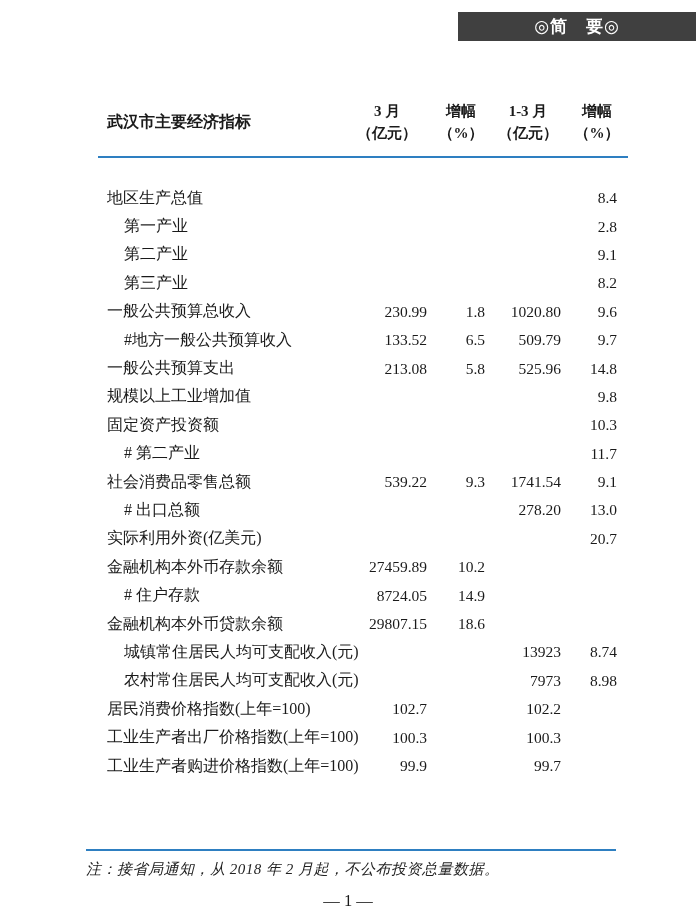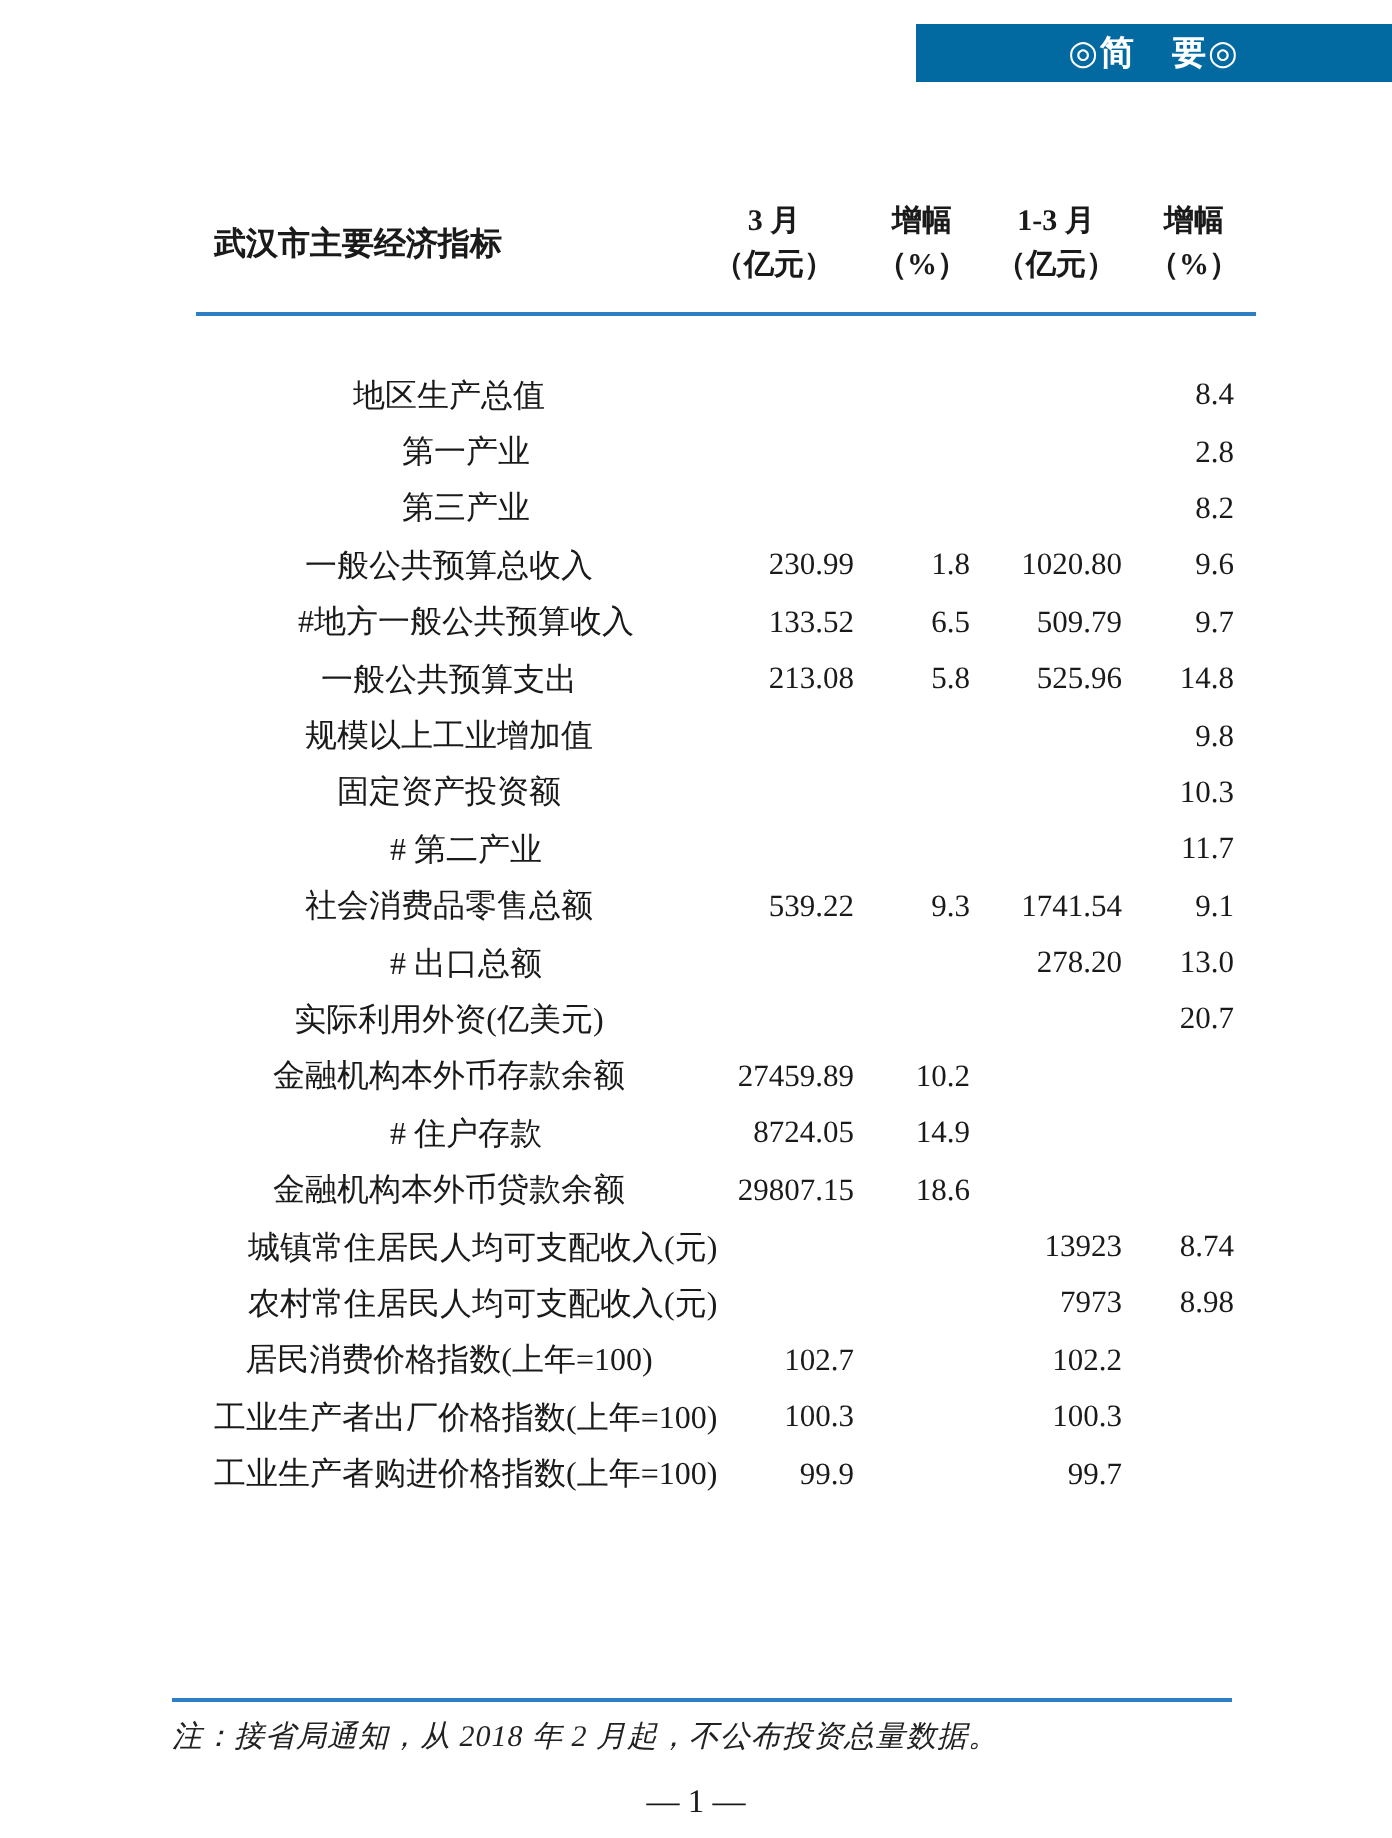--- a/index.html
+++ b/index.html
@@ -49,21 +49,21 @@
   }
   th.num-head .hl{line-height:22px;}
   tbody td{
     height:28.4px;
     padding:0;
     font-size:16px;
     white-space:nowrap;
     overflow:visible;
   }
   tr.spacer td{height:26px;}
-  td.label{text-align:center;padding-left:9px;}
+  td.label{text-align:left;padding-left:9px;}
   td.label.ind1{padding-left:26px;}
   td.num{
     text-align:right;
     font-size:15.5px;
     font-family:"Liberation Serif","DejaVu Serif",serif;
   }
   td.num.c1{padding-right:5px;}
   td.num.c2{padding-right:5px;}
   td.num.c3{padding-right:5px;}
   td.num.c4{padding-right:11px;}
@@ -84,21 +84,21 @@
     text-align:center;
     font-size:16.5px;
     color:#1a1a1a;
   }
 </style>
 </head>
 <body>
 
 <div class="page">
 
-  <div class="banner" style="background: #0369a1; color: rgb(255, 255, 255);">
+  <div class="banner" style="background: #404040; color: rgb(255, 255, 255);">
     <span>◎简　要◎</span>
   </div>
 
   <div class="table-area">
     <table>
       <colgroup>
         <col class="c-label">
           <col class="c-v1">
           <col class="c-v2">
           <col class="c-v3">
@@ -138,20 +138,27 @@
             <td class="num c4">8.4</td>
           </tr>
           <tr>
             <td class="label ind1">第一产业</td>
             <td class="num c1"></td>
             <td class="num c2"></td>
             <td class="num c3"></td>
             <td class="num c4">2.8</td>
           </tr>
           <tr>
+            <td class="label ind1">第二产业</td>
+            <td class="num c1"></td>
+            <td class="num c2"></td>
+            <td class="num c3"></td>
+            <td class="num c4">9.1</td>
+          </tr>
+          <tr>
             <td class="label ind1">第三产业</td>
             <td class="num c1"></td>
             <td class="num c2"></td>
             <td class="num c3"></td>
             <td class="num c4">8.2</td>
           </tr>
           <tr>
             <td class="label ind0">一般公共预算总收入</td>
             <td class="num c1">230.99</td>
             <td class="num c2">1.8</td>

